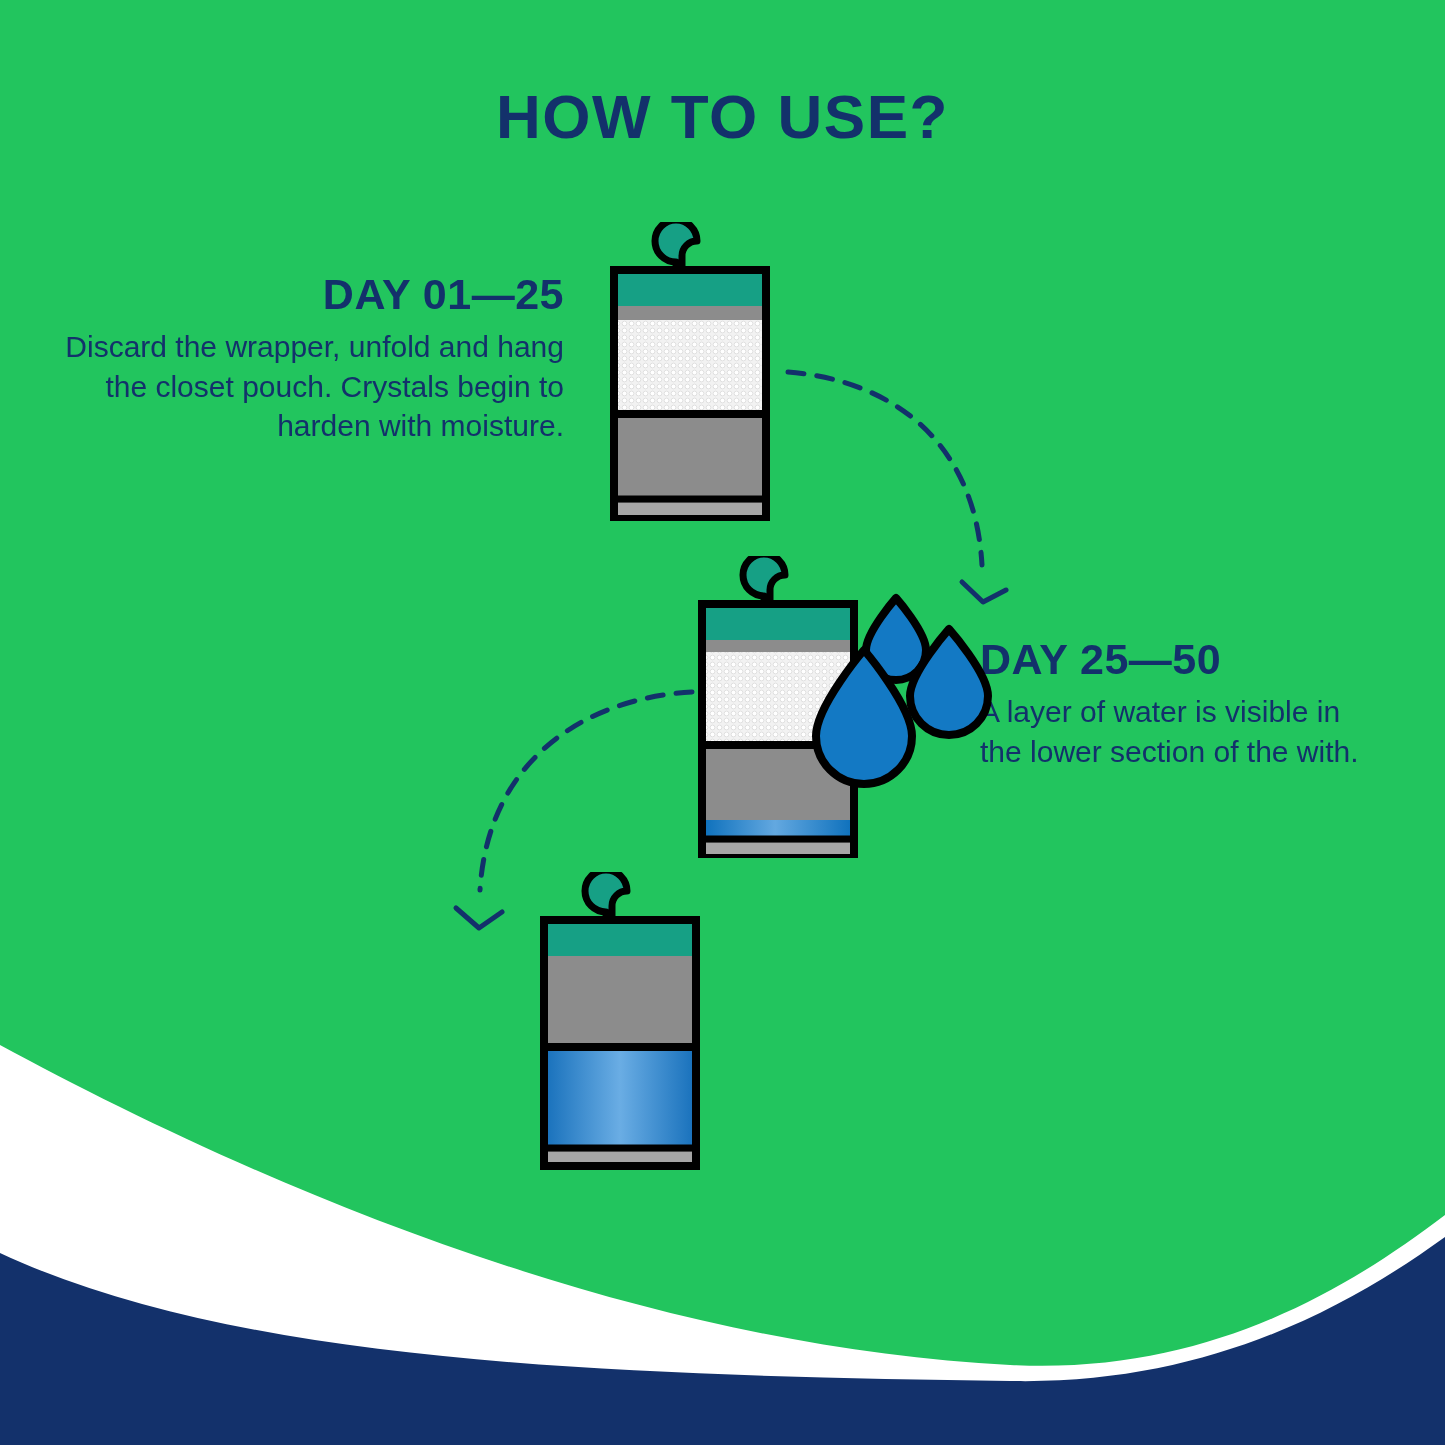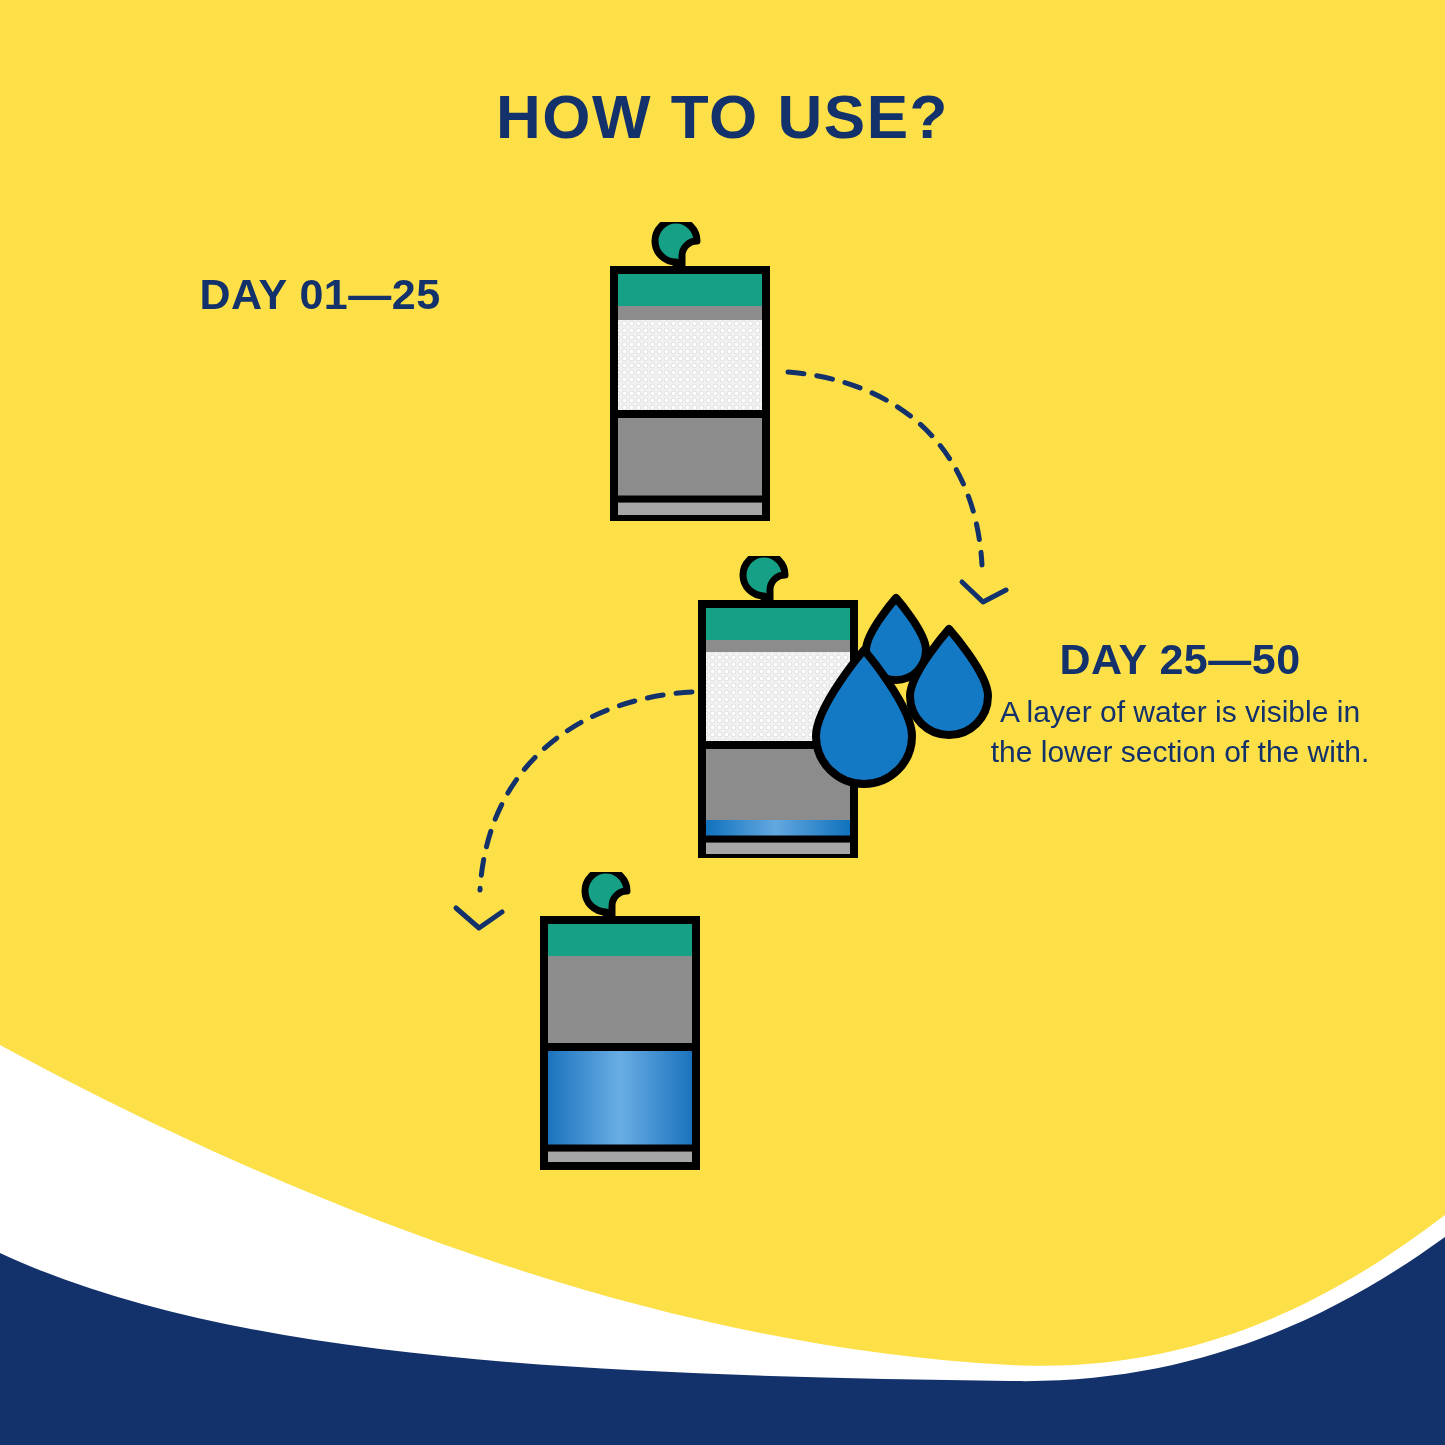--- a/index.html
+++ b/index.html
@@ -5,21 +5,21 @@
 <style>
   html, body {
     margin: 0;
     padding: 0;
     background: #ffffff;
   }
   #canvas {
     position: relative;
     width: 1445px;
     height: 1445px;
-    background: #fde047;
+    background: #22c55e;
     overflow: hidden;
     font-family: "Liberation Sans", sans-serif;
   }
 
   
   .wave-layer {
     position: absolute;
     left: 0;
     bottom: 0;
     width: 1445px;
@@ -55,42 +55,43 @@
   }
   .step-body {
     font-family: "Liberation Sans", sans-serif;
     font-weight: normal;
     font-size: 30px;
     color: #13316b;
     line-height: 1.32;
     margin: 0;
   }
 
-  #step-1 { top: 272px; left: 70px;  width: 500px; text-align: center; }
-  #step-2 { top: 637px; right: 65px; width: 400px; text-align: center; }
+  #step-1 { top: 272px; left: 64px;  width: 500px; text-align: right; }
+  #step-2 { top: 637px; right: 65px; width: 400px; text-align: left; }
   #step-3 { top: 900px; left: 70px;  width: 470px; text-align: left; }
 
   
   .pouch { position: absolute; }
 
   
   .droplets { position: absolute; }
 
   
   .arrow { position: absolute; }
 </style>
 </head>
 <body>
 
 <div id="canvas">
 
   <div class="page-title">HOW TO USE?</div>
 
   <div class="step-block" id="step-1">
     <div class="step-heading">DAY 01—25</div>
+    <div class="step-body">Discard the wrapper, unfold and hang the closet pouch. Crystals begin to harden with moisture.</div>
   </div>
 
   <div class="step-block" id="step-2">
     <div class="step-heading">DAY 25—50</div>
     <div class="step-body">A layer of water is visible in the lower section of the with.</div>
   </div>
 
 
   <svg class="pouch" style="left:600px; top:222px;" width="180" height="305" viewBox="0 0 180 305">
 

